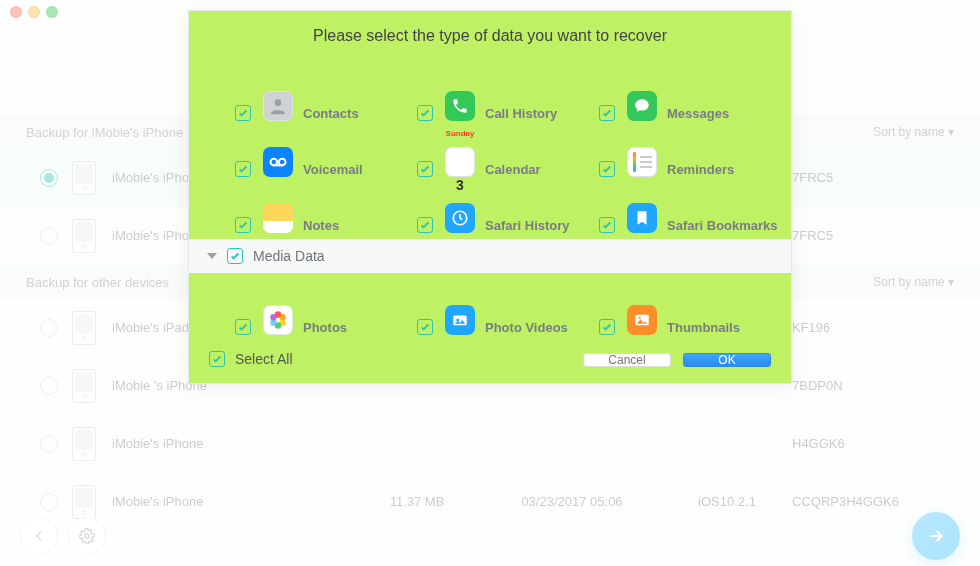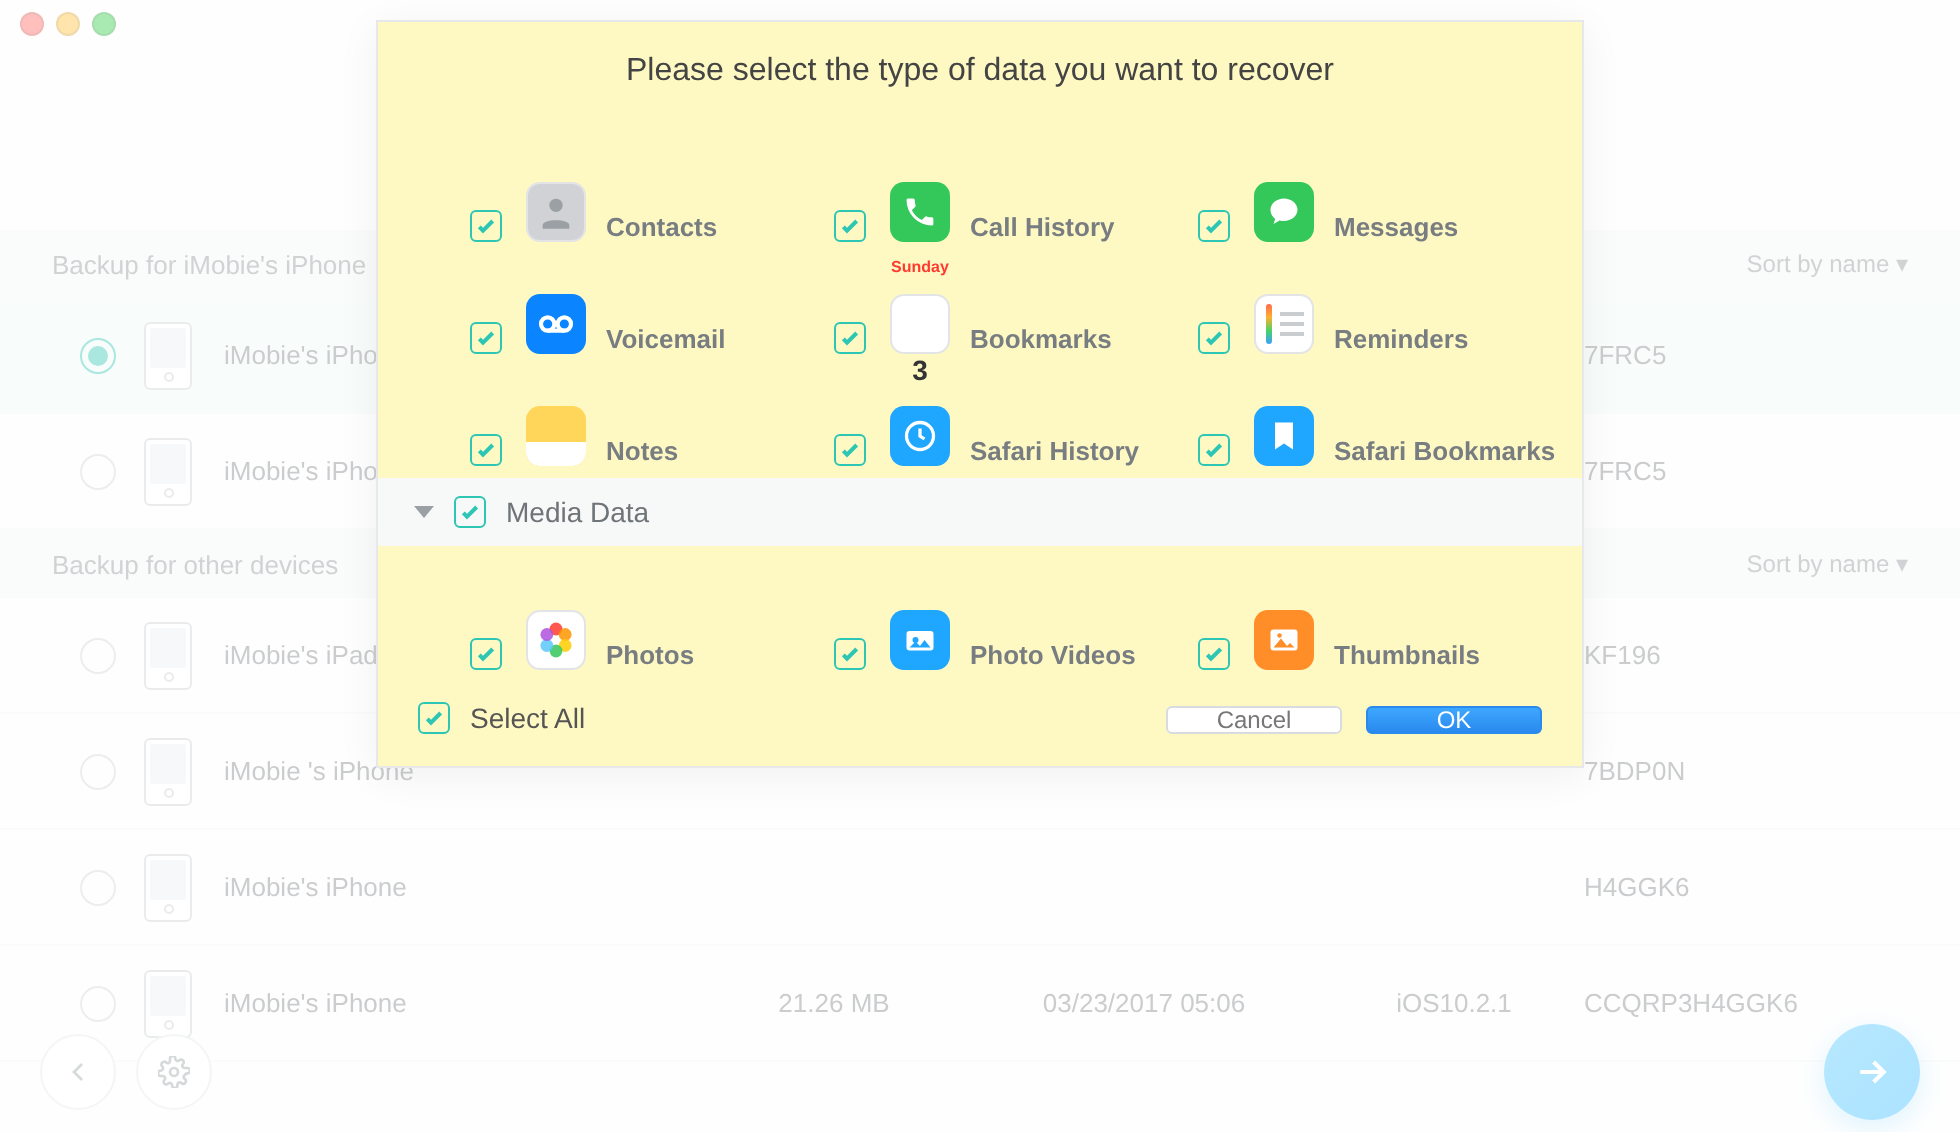--- a/index.html
+++ b/index.html
@@ -26,21 +26,21 @@
   .row .serial{ flex:1; text-align:left; }
 
   .footer { position:absolute; bottom:0; left:0; right:0; height:60px; display:flex; align-items:center; padding:0 20px; justify-content:space-between; }
   .circle-btn { width:38px; height:38px; border:1.5px solid #e4e7e9; border-radius:50%; display:flex; align-items:center; justify-content:center; color:#9aa0a4; background:#fff; }
   .next-btn { width:48px; height:48px; border-radius:50%; background:linear-gradient(135deg,#4cc8ff,#2fb8ff); display:flex; align-items:center; justify-content:center; color:#fff; box-shadow:0 4px 14px rgba(47,184,255,.4); }
 
   
   .dimmer { position:absolute; inset:0; background:rgba(255,255,255,.6); }
 
   
-  .modal { position:absolute; left:188px; top:10px; width:604px; background:#fef9c3; border:1px solid #e6e8e9; box-shadow:0 4px 20px rgba(0,0,0,.06); }
+  .modal { position:absolute; left:188px; top:10px; width:604px; background:#bef264; border:1px solid #e6e8e9; box-shadow:0 4px 20px rgba(0,0,0,.06); }
   .modal-title { text-align:center; font-size:16px; color:#444; padding:16px 0 14px; }
   .cat-head { background:#f7f8f8; height:34px; display:flex; align-items:center; padding:0 18px; gap:10px; color:#6f7478; font-size:14px; }
   .caret { width:0; height:0; border-left:5px solid transparent; border-right:5px solid transparent; border-top:6px solid #9aa0a4; }
   .chk { width:16px; height:16px; border:1.5px solid #2dc6b4; border-radius:3px; display:inline-flex; align-items:center; justify-content:center; flex:0 0 auto; }
   .chk svg { width:10px; height:10px; stroke:#2dc6b4; stroke-width:2.4; fill:none; }
   .grid { display:grid; grid-template-columns: repeat(3, 1fr); padding: 6px 10px 6px 46px; }
   .cell { display:flex; align-items:flex-end; gap:10px; height:56px; color:#787d81; font-size:13px;font-weight:bold; }
   .cell .chk { margin-right:2px; }
   .app-icon { width:30px; height:30px; border-radius:7px; flex:0 0 auto; display:flex; align-items:center; justify-content:center; font-size:16px; color:#fff; }
   .modal-footer { display:flex; align-items:flex-end; padding:10px 20px 16px; gap:14px; }
@@ -130,21 +130,21 @@
       <span class="ios"></span>
       <span class="serial">H4GGK6</span>
     </div>
     <div class="row">
       <span class="radio "></span>
       <span class="dev-icon">
         <span class="scr"></span>
         <span class="home"></span>
       </span>
       <span class="name">iMobie's iPhone</span>
-      <span class="size">21.26 MB</span>
+      <span class="size">11.37 MB</span>
       <span class="date">03/23/2017 05:06</span>
       <span class="ios">iOS10.2.1</span>
       <span class="serial">CCQRP3H4GGK6</span>
     </div>
   </div>
 
 <div class="footer">
   <div style="display:flex; gap:10px">
     <div class="circle-btn">
       <svg width="16" height="16" viewBox="0 0 24 24" fill="none" stroke="currentColor" stroke-width="2">
@@ -229,21 +229,21 @@
         <div class="cell">
           <span class="chk">
             <svg viewBox="0 0 12 12">
               <path d="M2 6.5l2.2 2.3L10 3"></path>
             </svg>
           </span>
           <span class="app-icon" style="background:#ffffff;border:1px solid #e2e4e6;flex-direction:column;gap:40px;">
             <div style="font-size:8px;color:#ff3b30;line-height:1">Sunday</div>
             <div style="font-size:14px;color:#333;line-height:1.1">3</div>
           </span>
-          <span>Bookmarks</span>
+          <span>Calendar</span>
         </div>
         <div class="cell">
           <span class="chk">
             <svg viewBox="0 0 12 12">
               <path d="M2 6.5l2.2 2.3L10 3"></path>
             </svg>
           </span>
           <span class="app-icon" style="background:#ffffff;border:1px solid #e2e4e6;">
             <div style="width:3px;height:20px;border-radius:2px;background:linear-gradient(#ff6a4d,#ffb02e,#49d264,#3aa0ff);margin-right:4px"></div>
             <div style="display:flex;flex-direction:column;gap:3px">

